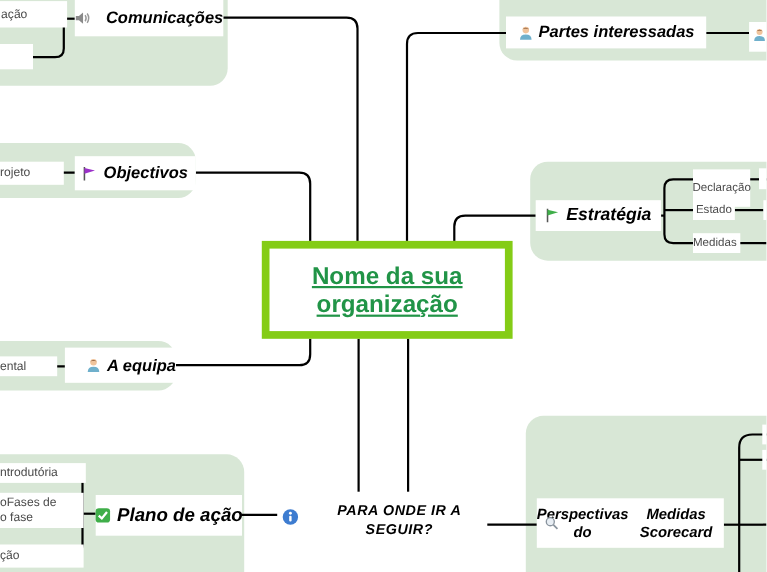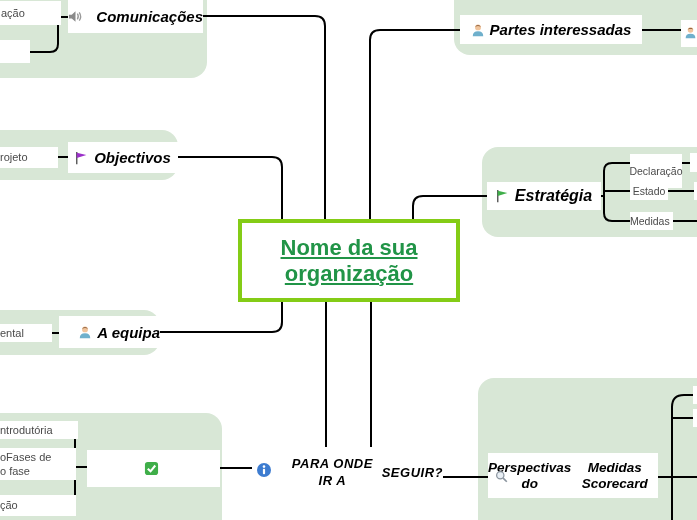--- a/index.html
+++ b/index.html
@@ -21,29 +21,29 @@
   .subnode{
     position:absolute; background:#fff; z-index:2;
     display:flex; align-items:center;
     font-size:10.5px; color:#4a4a4a; white-space:nowrap;
   }
   .frag{position:absolute; background:#fff; z-index:2; color:#4a4a4a;
     font-size:11px; line-height:14px; white-space:nowrap; overflow:hidden;}
   .sliver{position:absolute; background:#fff; z-index:2; display:flex; align-items:center;}
   .central{
     position:absolute; left:238px; top:219px; width:214px; height:75px;
-    background:#fff; border:4px solid #84cc16; z-index:2;
+    background:#fff; border:7px solid #84cc16; z-index:2;
     display:flex; flex-direction:column; align-items:center; justify-content:center;
     font-weight:bold; font-size:22px; line-height:26px; color:#219447;
     text-align:center;
   }
   .central span{text-decoration:underline;}
   .floating{
     position:absolute; left:283px; top:451px; width:160px; height:42px; z-index:2;
-    display:flex; flex-direction:row; align-items:center; justify-content:center;
+    display:flex; flex-direction:column; align-items:center; justify-content:center;
     font-weight:bold; font-style:italic; font-size:13px; line-height:17px;
     letter-spacing:0.5px; color:#000; text-align:center;
   }
   .two-line{flex-direction:row; line-height:16px; white-space:normal; text-align:center;}
 </style>
 </head>
 <body>
 
 <div id="canvas">
 
@@ -154,20 +154,21 @@
     <span>A equipa</span>
   </div>
 
   <div class="node" style="left:87px;top:450px;width:133px;height:37px;font-size:17px;">
     <span class="icon">
       <svg width="15" height="15" viewBox="0 0 16 16">
           <rect x="1" y="1" width="14" height="14" rx="3" fill="#3fae49"></rect>
           <path d="M4,8.2 L7,11 L12,4.8" stroke="#fff" stroke-width="2.2" fill="none"></path>
         </svg>
     </span>
+    <span>Plano de ação</span>
   </div>
 
   <div class="node two-line" style="left:488px;top:453px;width:170px;height:45px;font-size:13.5px;">
     <span>Perspectivas do</span>
     <span>Medidas Scorecard</span>
   </div>
   <span class="icon" style="position:absolute;left:495px;top:469px;z-index:3;">
     <svg width="13" height="13" viewBox="0 0 16 16">
         <circle cx="6.5" cy="6.5" r="4.5" fill="#e8eef4" stroke="#8a949e" stroke-width="1.5"></circle>
         <path d="M10,10 L14.5,14.5" stroke="#8a949e" stroke-width="2"></path>

